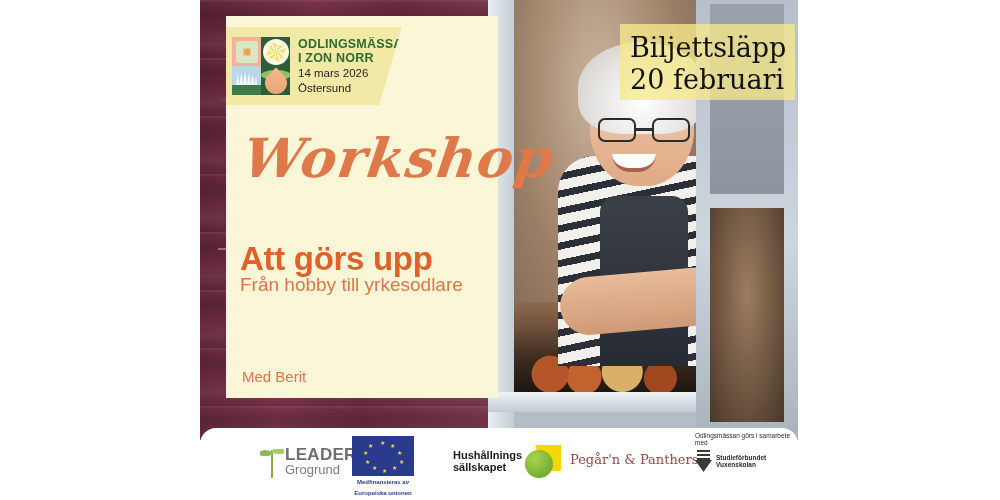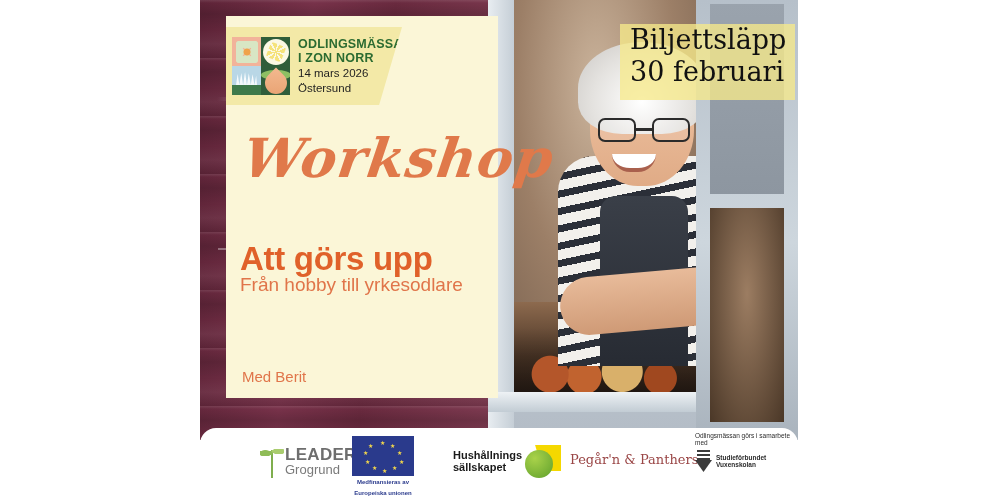--- a/index.html
+++ b/index.html
@@ -224,21 +224,21 @@
   }
   .byline {
     position: absolute; left: 242px; top: 334px;
     font-size: 15px; color: #e0754a; margin-top: 34px;
   }
 
   
   .ticket {
     position: absolute; left: 620px; top: 24px; width: 175px; height: 76px;
     background: rgba(246,233,139,0.78);
-    padding: 0 0 0 10px;
+    padding: 8px 0 0 10px;
   }
   .ticket div {
     font-family: "DejaVu Serif", serif;
     font-size: 27px; color: #111111; line-height: 1.18;
   }
 
   
   .footer {
     position: absolute; left: 200px; top: 428px; width: 598px; height: 68px;
     background: #ffffff; border-radius: 16px 16px 0 0;
@@ -358,21 +358,21 @@
     </div>
   </div>
 
   <div class="script">Workshop</div>
   <div class="headline">Att görs upp</div>
   <div class="subline">Från hobby till yrkesodlare</div>
   <div class="byline">Med Berit</div>
 
   <div class="ticket">
     <div>Biljettsläpp</div>
-    <div>30 februari</div>
+    <div>20 februari</div>
   </div>
 
   <div class="footer">
 
     <div class="flogo leader">
       <div class="leader-sprout"></div>
       <div class="leader-txt">
         <div class="l1">LEADER</div>
         <div class="l2">Grogrund</div>
       </div>

